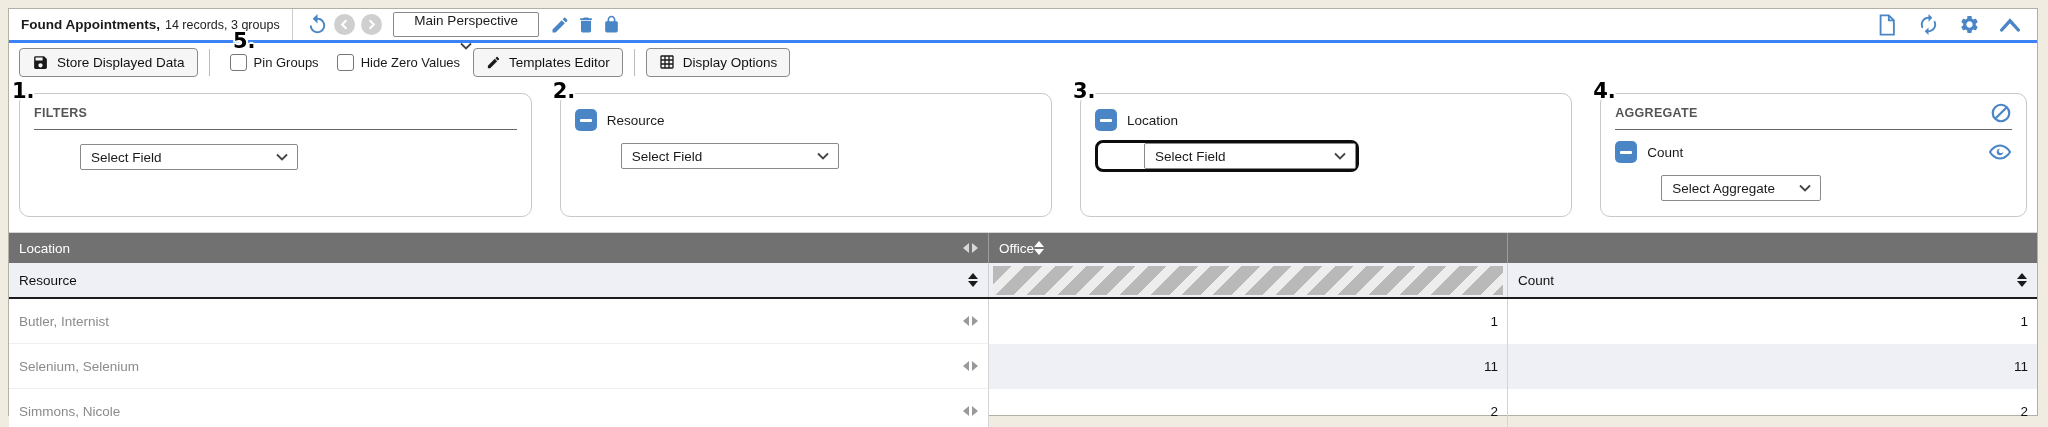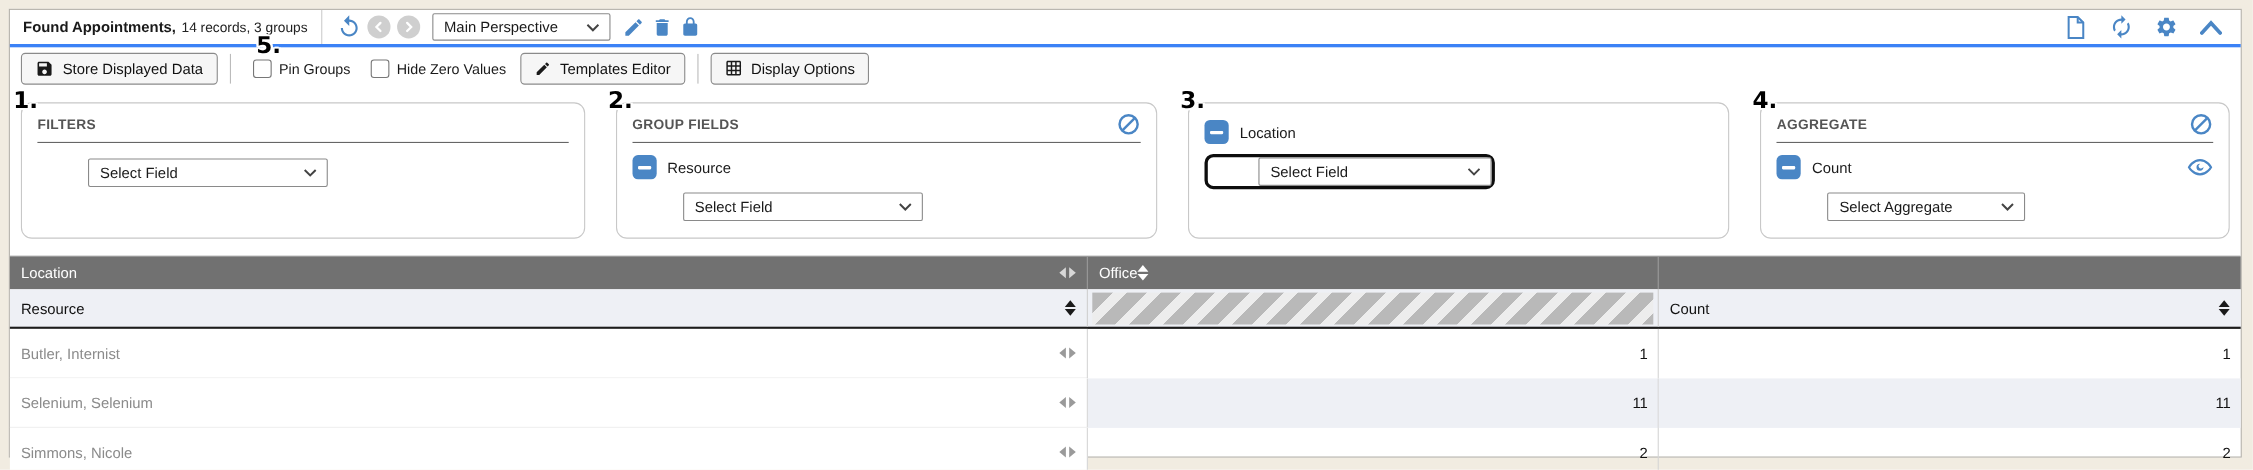--- a/index.html
+++ b/index.html
@@ -23,21 +23,21 @@
   .tb-title { font-weight:bold; font-size:13.5px; white-space:pre; }
   .tb-sub   { font-size:12.5px; color:#222; margin-left:5px; }
   .vdiv  { width:1px; align-self:stretch; background:#ccc; margin:0 12px; }
   .icon-btn { width:26px; height:26px; display:flex; align-items:center; justify-content:center; cursor:pointer; }
   .circ-btn { width:21px; height:21px; border-radius:50%; background:#cfcfcf; display:flex; align-items:center; justify-content:center; margin:0 3px; }
   .fake-select {
     height:25px; border:1px solid #8a8a8a; border-radius:2px; background:#fff;
     display:inline-flex; align-items:center; justify-content:space-between;
     padding:0 9px 0 10px; font-size:13.5px; gap:14px; cursor:pointer;margin-left:46px;
   }
-  .tb-select { width:162px; margin:0 8px; }
+  .tb-select { width:146px; margin:0 8px;flex-direction:column; }
   .tb-right { margin-left:auto; display:flex; align-items:center; gap:15px; padding-right:4px; }
 
   
   .toolbar { height:38px; display:flex; align-items:center; padding:0 10px; position:relative; }
   .btn {
     display:inline-flex; align-items:center; gap:8px;
     border:1px solid #8a8a8a; border-radius:4px; background:#f6f6f6;
     height:29px; padding:0 12px; font-size:13.5px; color:#111; cursor:pointer;
   }
   .vdiv2 { width:1px; height:27px; background:#bbb; margin:0 11px; }
@@ -74,21 +74,21 @@
     border-bottom:1px solid #666; height:32px; padding-bottom:2px;
   }
   .panel-title { font-size:12.5px; font-weight:bold; color:#555; letter-spacing:.3px; }
   .field-row { display:flex; align-items:center; gap:10px; margin-top:11px; font-size:13.5px; }
   .minus-btn { width:22px; height:22px; background:#4a86c5; border-radius:5px; position:relative; cursor:pointer; }
   .minus-btn::after {
     content:""; position:absolute; left:5px; top:9.5px; width:12px; height:3.5px;
     background:#fff; border-radius:1px;
   }
   .panel-select { width:218px; margin-top:12px; height:26px; }
-  .agg-select { width:180px; }
+  .agg-select { width:160px; }
   .black-ring { display:inline-block; border:3px solid #0d0d0d; border-radius:8px; margin-top:9px; }
   .black-ring .panel-select { margin-top:0; width:212px; }
   .eye-wrap { margin-left:auto; cursor:pointer; display:flex; }
 
   
   .pivot-table { margin-top:9px; border-top:1px solid #d5d5d5; }
   .trow { display:flex; width:100%; }
   .tcell { display:flex; align-items:center; padding:0 10px; }
   .c1 { width:980px; justify-content:space-between; }
   .c2 { width:519px; }
@@ -274,31 +274,20 @@
         <span style="display:flex">
           <svg width="12" height="8" viewBox="0 0 12 8">
               <path d="M1 1.5 6 6.5 11 1.5" fill="none" stroke="#444" stroke-width="1.8"></path>
             </svg>
         </span>
       </span>
     </div>
 
     <div class="panel p-group">
       <div class="anno anno-corner">2.</div>
-      <div class="panel-head">
-        <span class="panel-title">GROUP FIELDS</span>
-        <span style="display:flex">
-          <span style="display:flex">
-            <svg width="22" height="22" viewBox="0 0 24 24">
-                <circle cx="12" cy="12" r="9" fill="none" stroke="#4a86c5" stroke-width="2.4"></circle>
-                <path d="M6.2 17.8 17.8 6.2" stroke="#4a86c5" stroke-width="2.4"></path>
-              </svg>
-          </span>
-        </span>
-      </div>
       <div class="field-row">
         <span class="minus-btn"><span></span></span>
         <span>Resource</span>
       </div>
       <span class="fake-select panel-select">
         <span>Select Field</span>
         <span style="display:flex">
           <svg width="12" height="8" viewBox="0 0 12 8">
               <path d="M1 1.5 6 6.5 11 1.5" fill="none" stroke="#444" stroke-width="1.8"></path>
             </svg>

